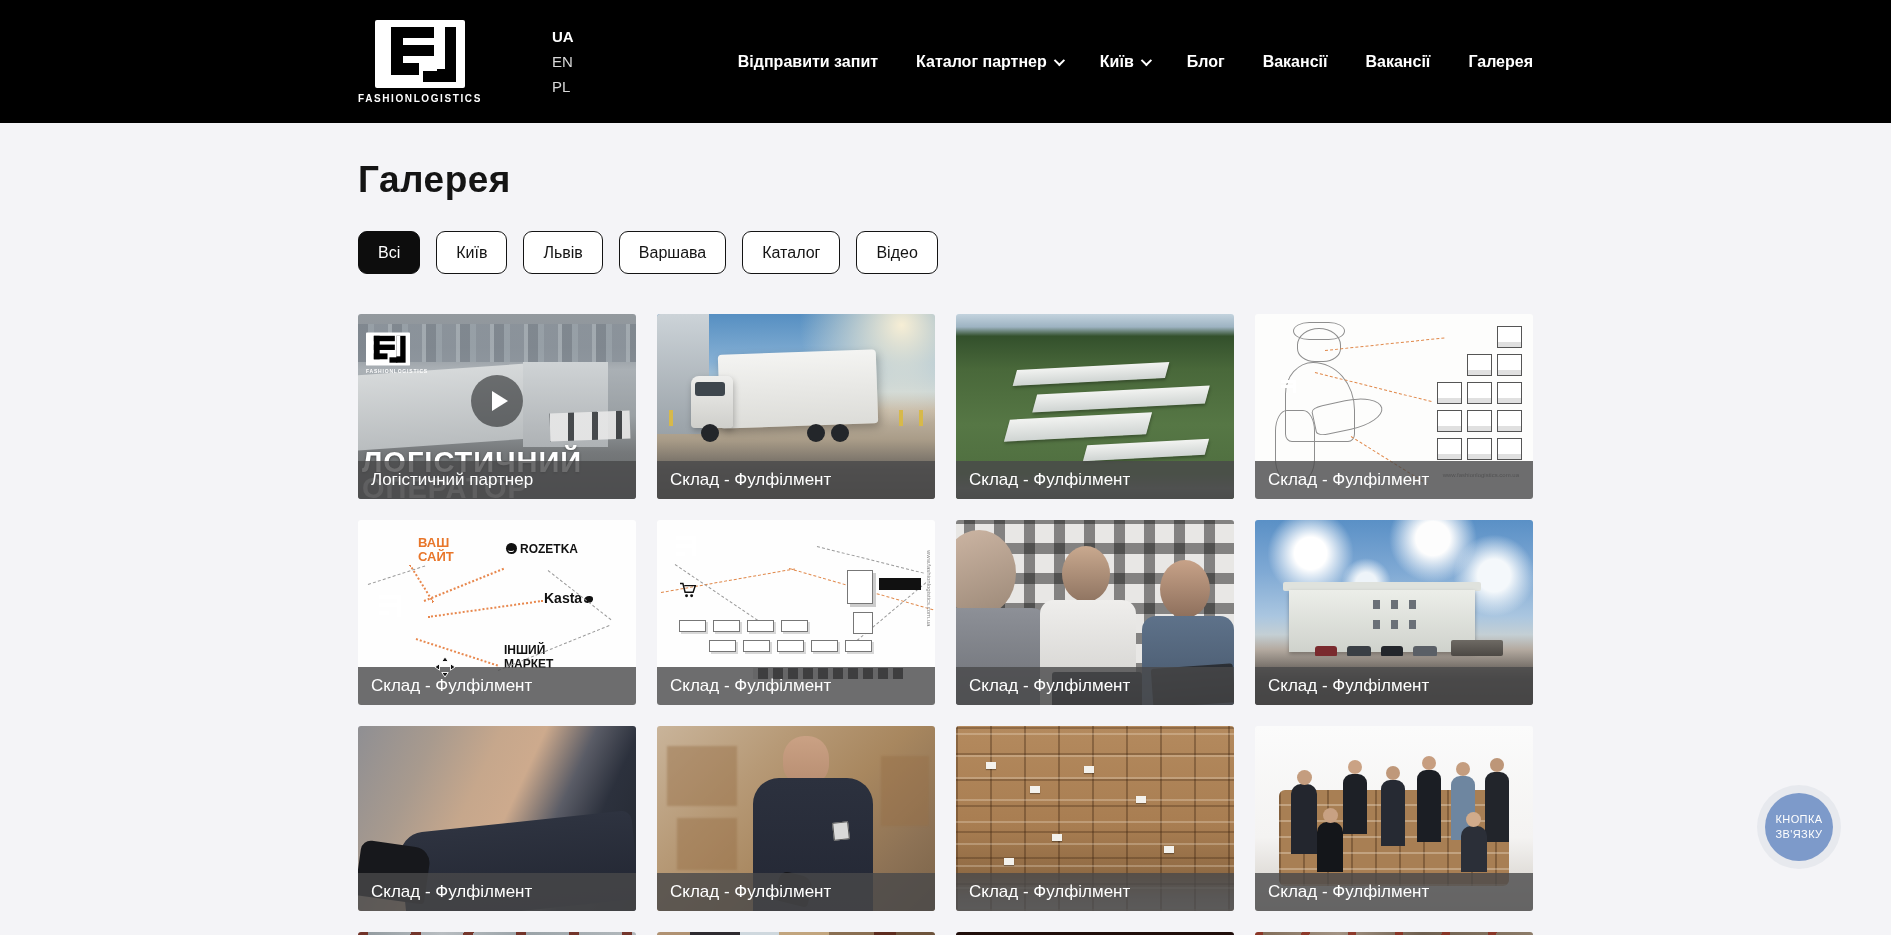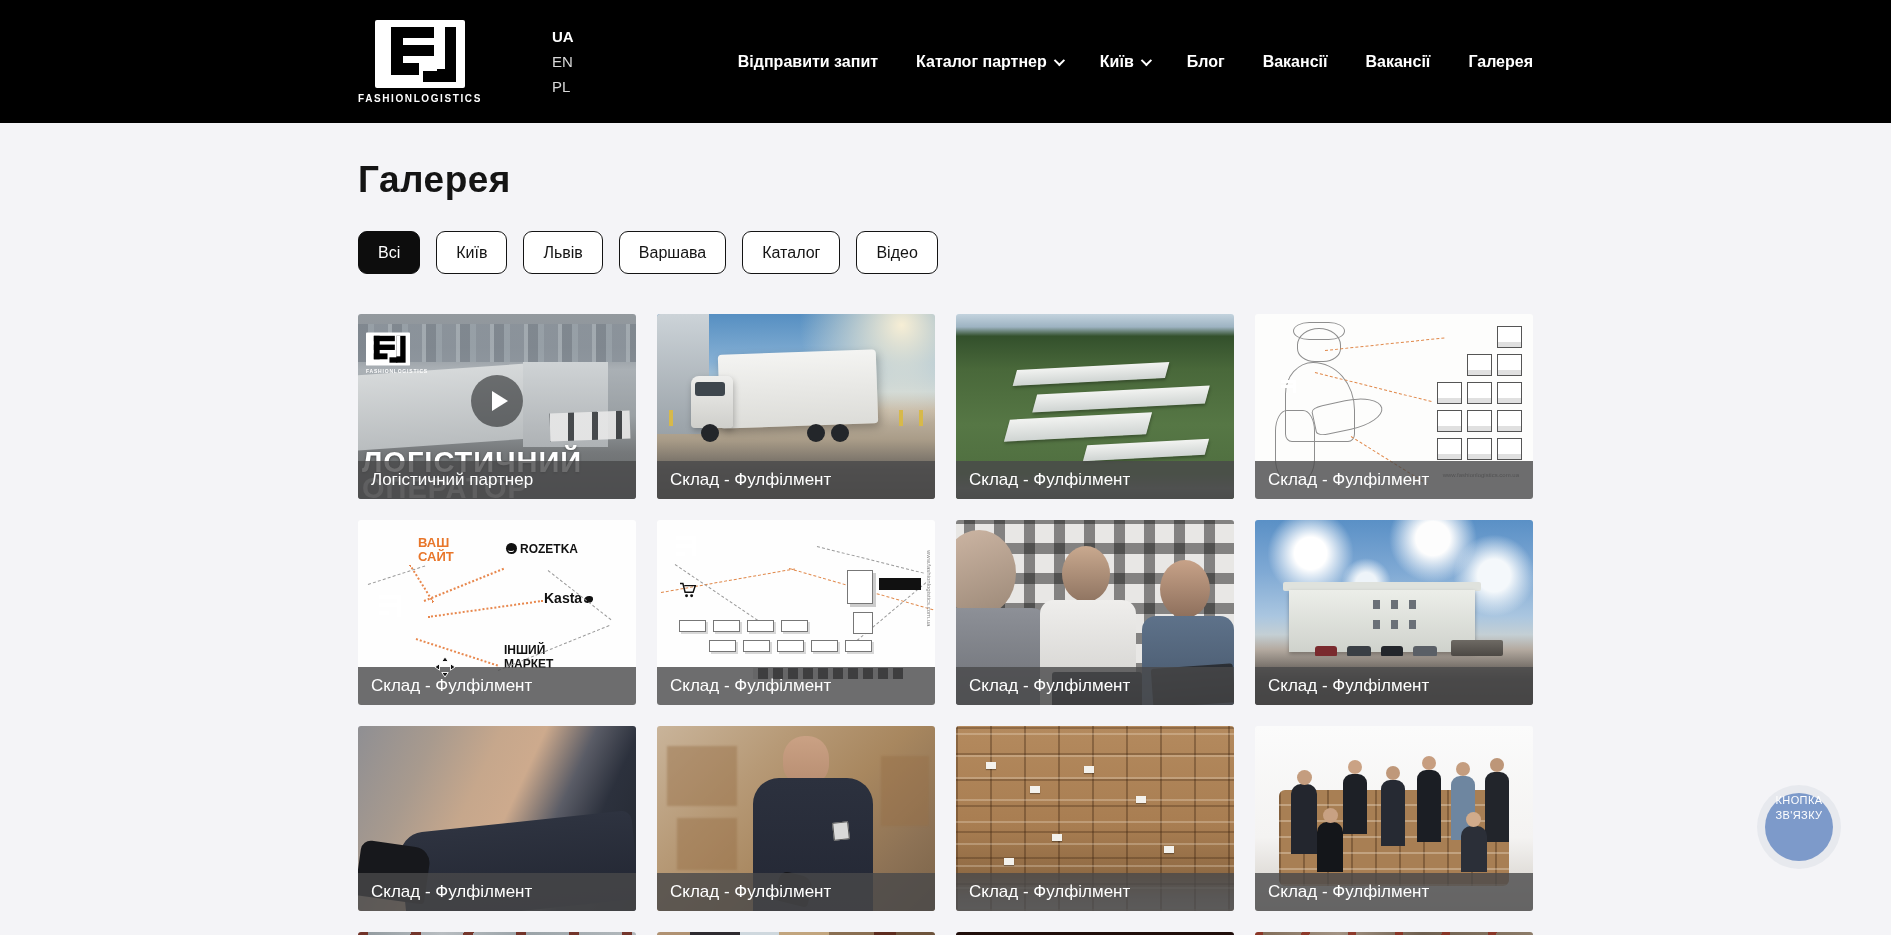--- a/index.html
+++ b/index.html
@@ -150,21 +150,21 @@
          linear-gradient(180deg,#1f0e0b 0%,#4e1d13 45%,#461a10 70%,#38140c 100%); }
   .t16 { background:radial-gradient(circle at 62% 70%, #caa184 0 5%, rgba(202,161,132,0) 11%),
          repeating-linear-gradient(100deg,rgba(140,45,30,.85) 0 8px,transparent 8px 46px),
          linear-gradient(90deg,#7e6a55 0%,#a39384 30%,#6e5f4f 60%,#8d7c69 100%); }
 
   
   .float-btn { position:absolute; left:1757px; top:785px; width:84px; height:84px; border-radius:50%;
     background:#e7e9ee; display:flex; align-items:center; justify-content:center; cursor:pointer; z-index:10;
     box-shadow:0 0 0 0 rgba(0,0,0,0); }
   .float-inner { width:68px; height:68px; border-radius:50%; background:#7d9aca; color:#fff;
-    display:flex; flex-direction:column; align-items:center; font-size:11px; letter-spacing:.4px; line-height:1.35; }
+    display:flex; flex-direction:column; align-items:center; justify-content:center; font-size:11px; letter-spacing:.4px; line-height:1.35; }
 </style>
 </head>
 <body>
 
 <header class="topbar">
   <div class="container topbar-inner">
     <div class="brand">
       <svg width="90" height="68" viewBox="0 0 90 68">
         <rect x="0" y="0" width="90" height="68" rx="2" fill="#ffffff"></rect>
         <rect x="16" y="7" width="12" height="48" fill="#000"></rect>

